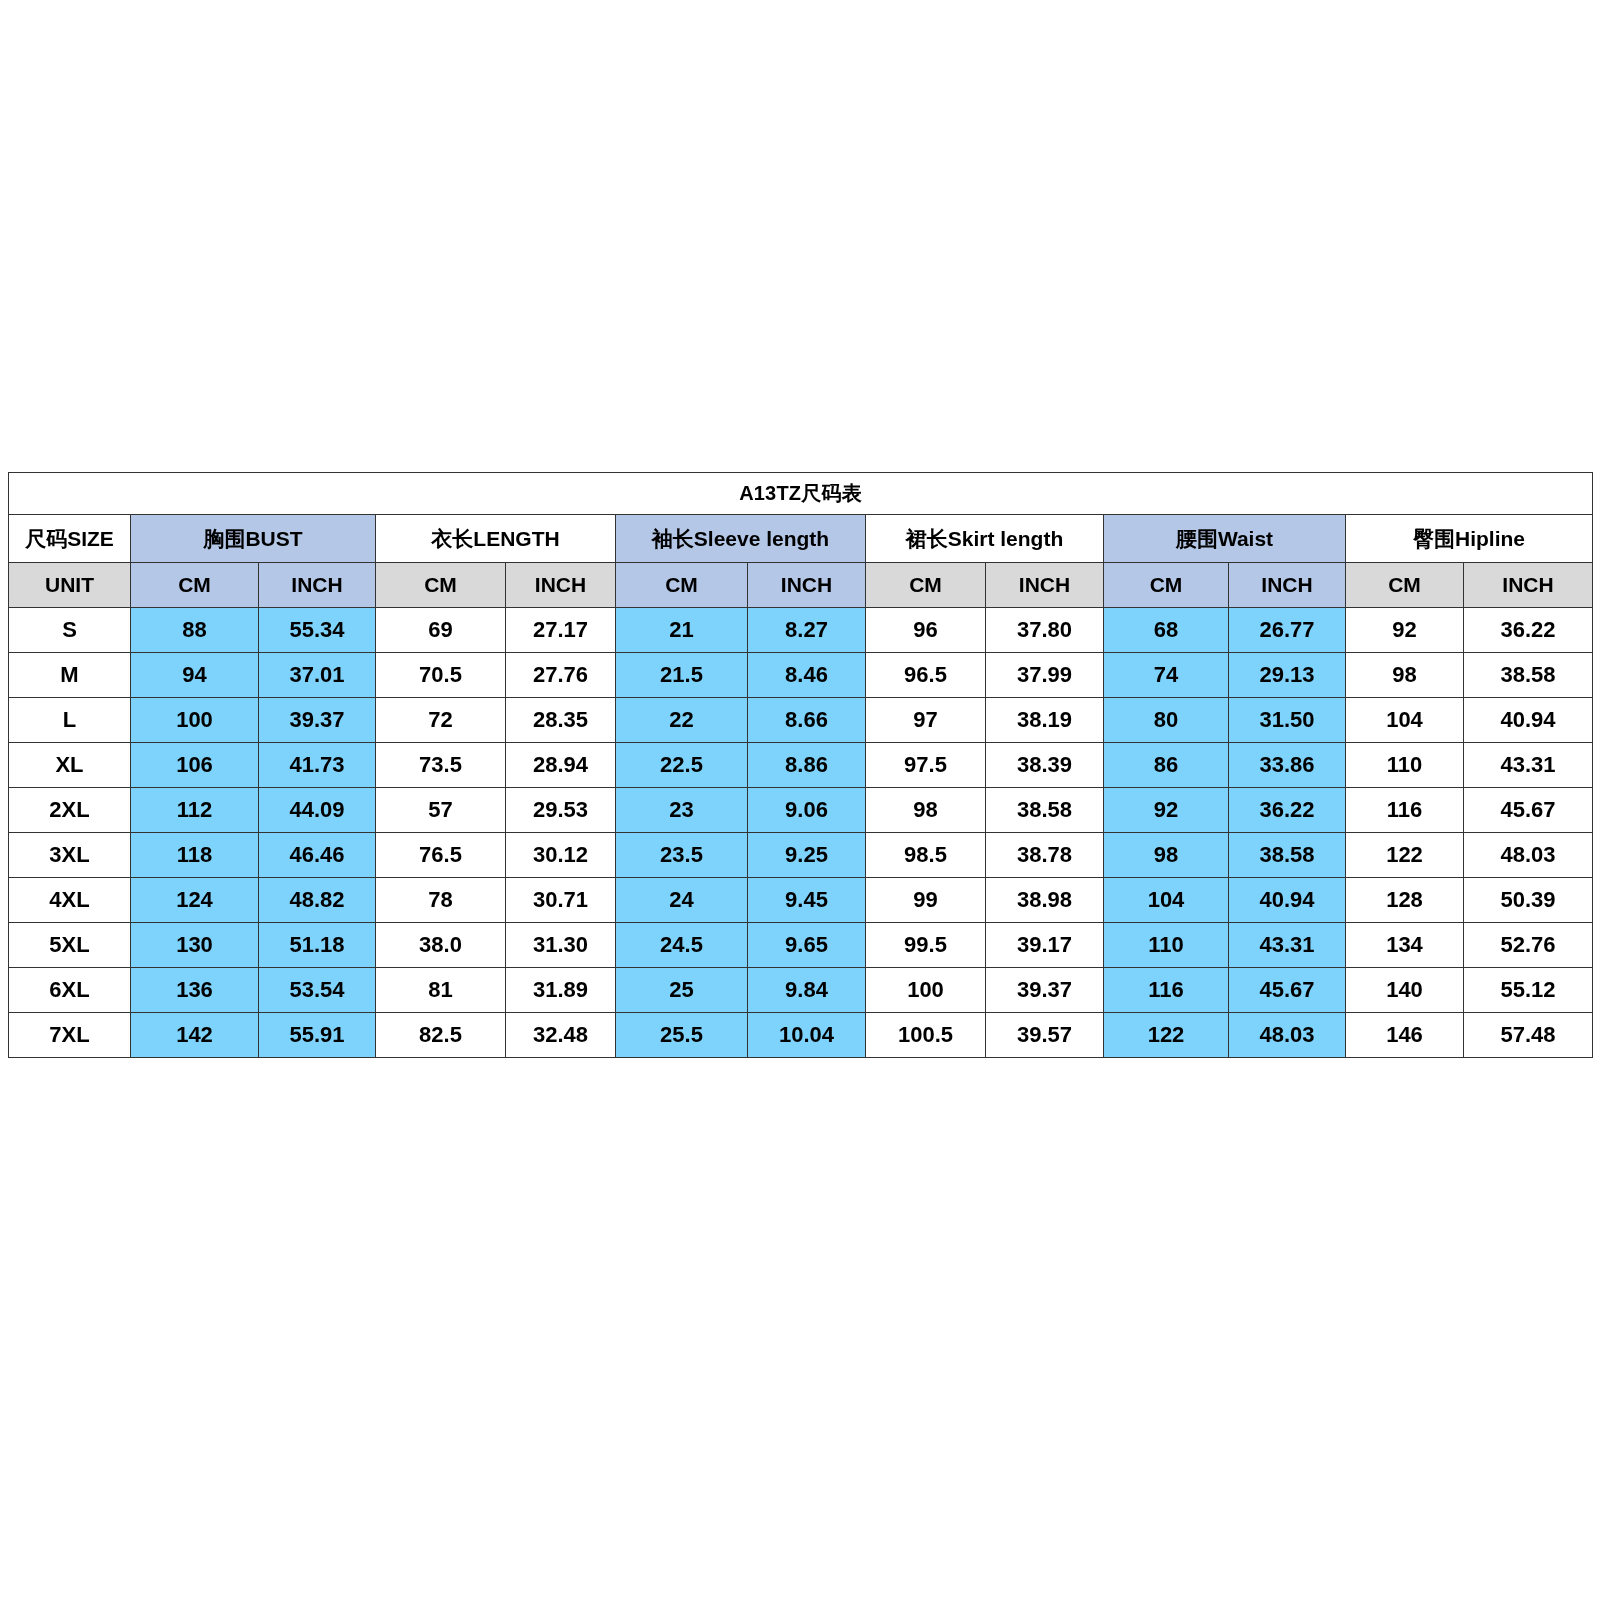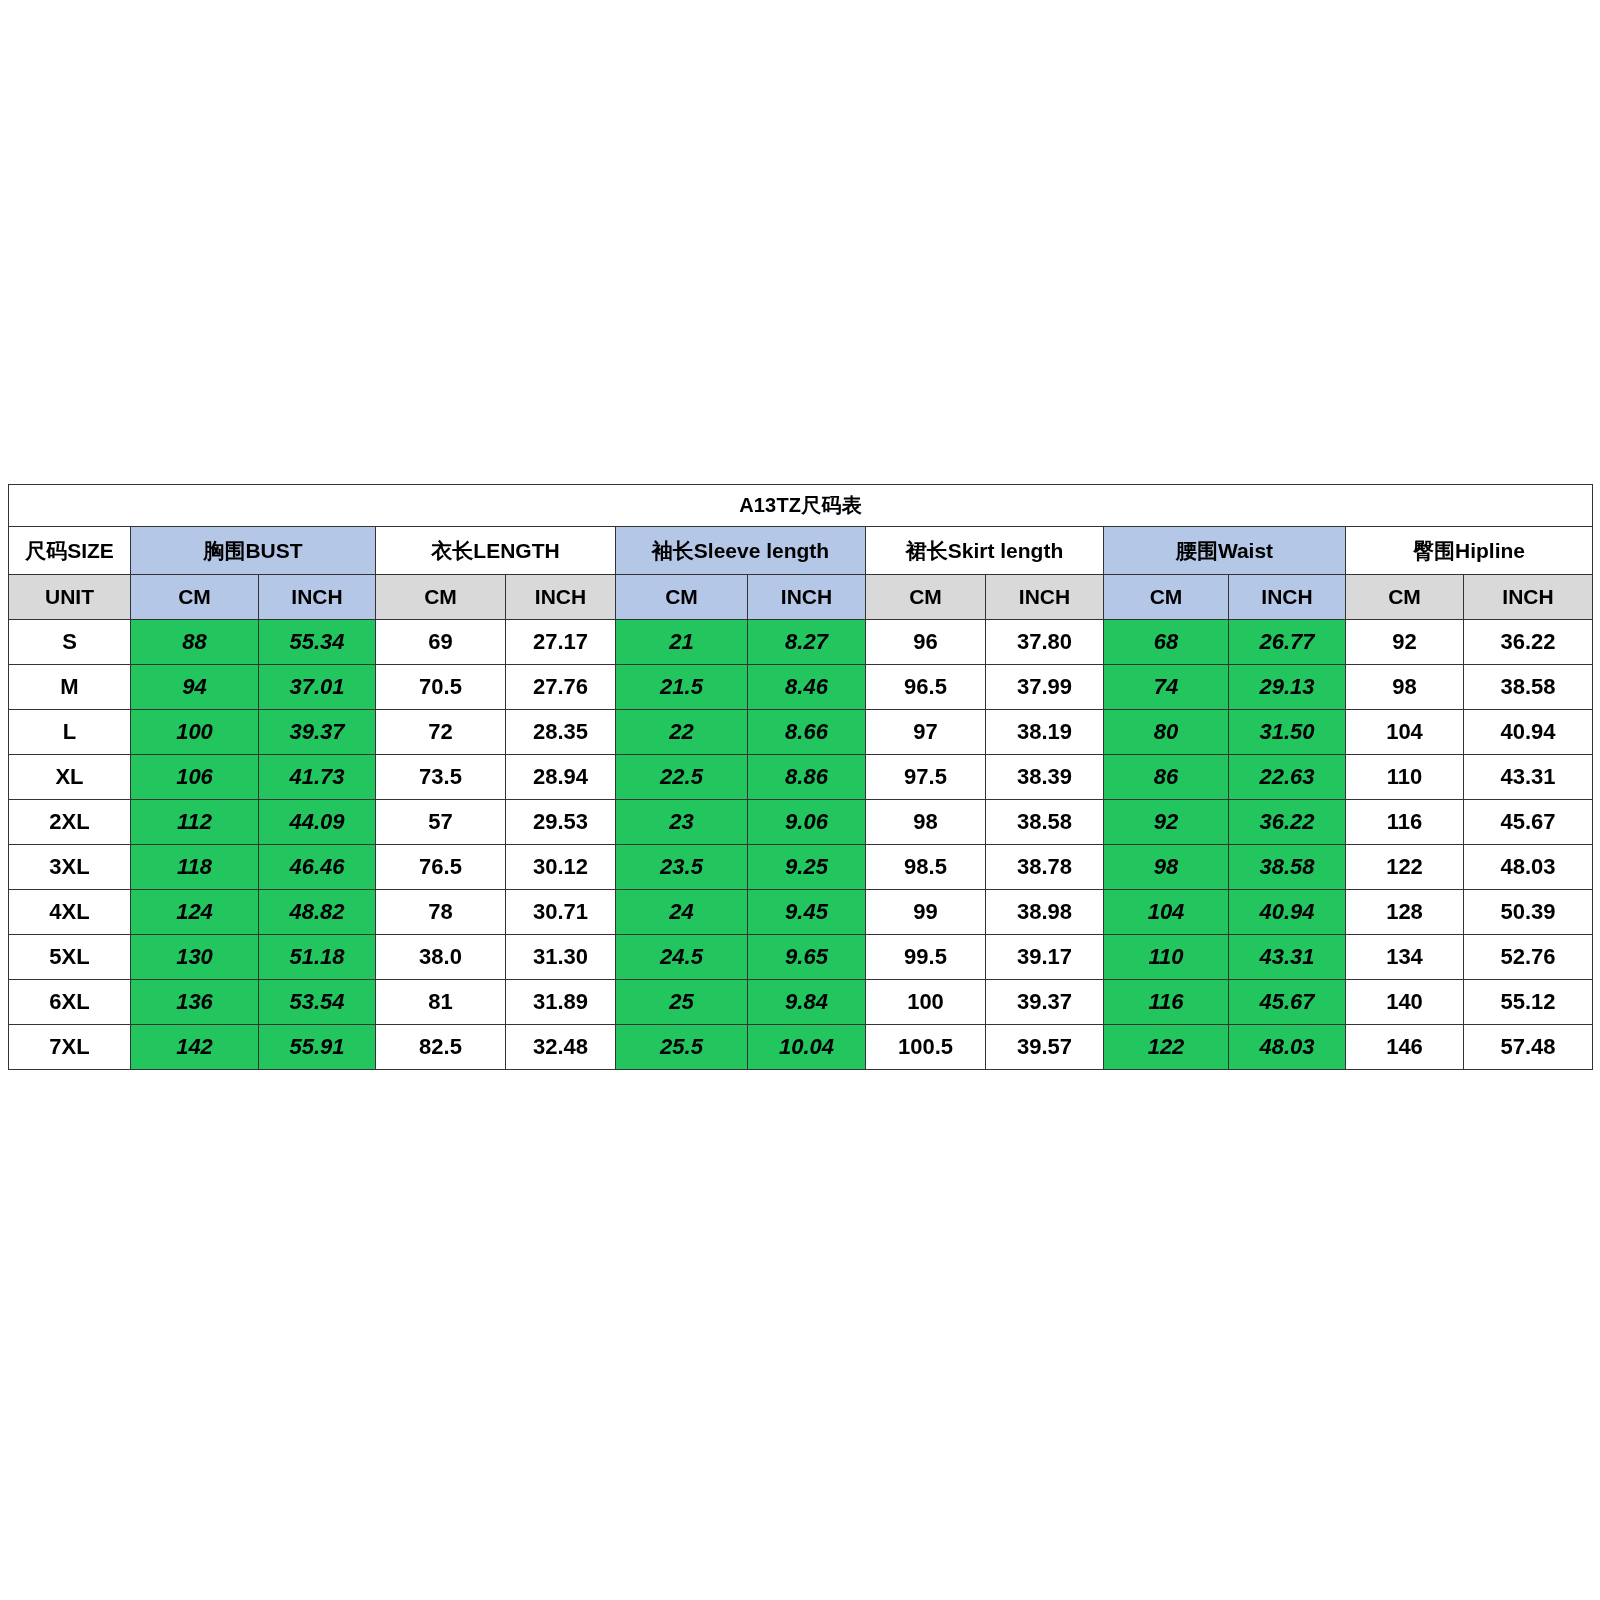--- a/index.html
+++ b/index.html
@@ -11,21 +11,21 @@
     overflow: hidden;
   }
   body {
     font-family: "Liberation Sans", sans-serif;
     color: #000000;
   }
 
   #chart-wrap {
     position: absolute;
     left: 8px;
-    top: 484px;
+    top: 472px;
     width: 1584px;
   }
 
   table.size-chart {
     border-collapse: collapse;
     table-layout: fixed;
     width: 1584px;
     background: #ffffff;
   }
 
@@ -68,22 +68,21 @@
     background: #b4c7e7;
   }
 
   
   .body-cell {
     height: 45px;
     font-size: 22px;
     background: #ffffff;
   }
   .body-cell.hl {
-    background: #22c55e;
-    font-style: italic;
+    background: #7dd3fc;
   }
   .size-label {
     background: #ffffff;
   }
 
   
   col.c-size   { width: 122px; }
   col.c-cm     { width: 128px; }
   col.c-inch   { width: 117px; }
   col.c-cm2    { width: 130px; }
@@ -196,21 +195,21 @@
           <td class="body-cell size-label">XL</td>
           <td class="body-cell hl">106</td>
           <td class="body-cell hl">41.73</td>
           <td class="body-cell">73.5</td>
           <td class="body-cell">28.94</td>
           <td class="body-cell hl">22.5</td>
           <td class="body-cell hl">8.86</td>
           <td class="body-cell">97.5</td>
           <td class="body-cell">38.39</td>
           <td class="body-cell hl">86</td>
-          <td class="body-cell hl">22.63</td>
+          <td class="body-cell hl">33.86</td>
           <td class="body-cell">110</td>
           <td class="body-cell">43.31</td>
         </tr>
         <tr>
           <td class="body-cell size-label">2XL</td>
           <td class="body-cell hl">112</td>
           <td class="body-cell hl">44.09</td>
           <td class="body-cell">57</td>
           <td class="body-cell">29.53</td>
           <td class="body-cell hl">23</td>

